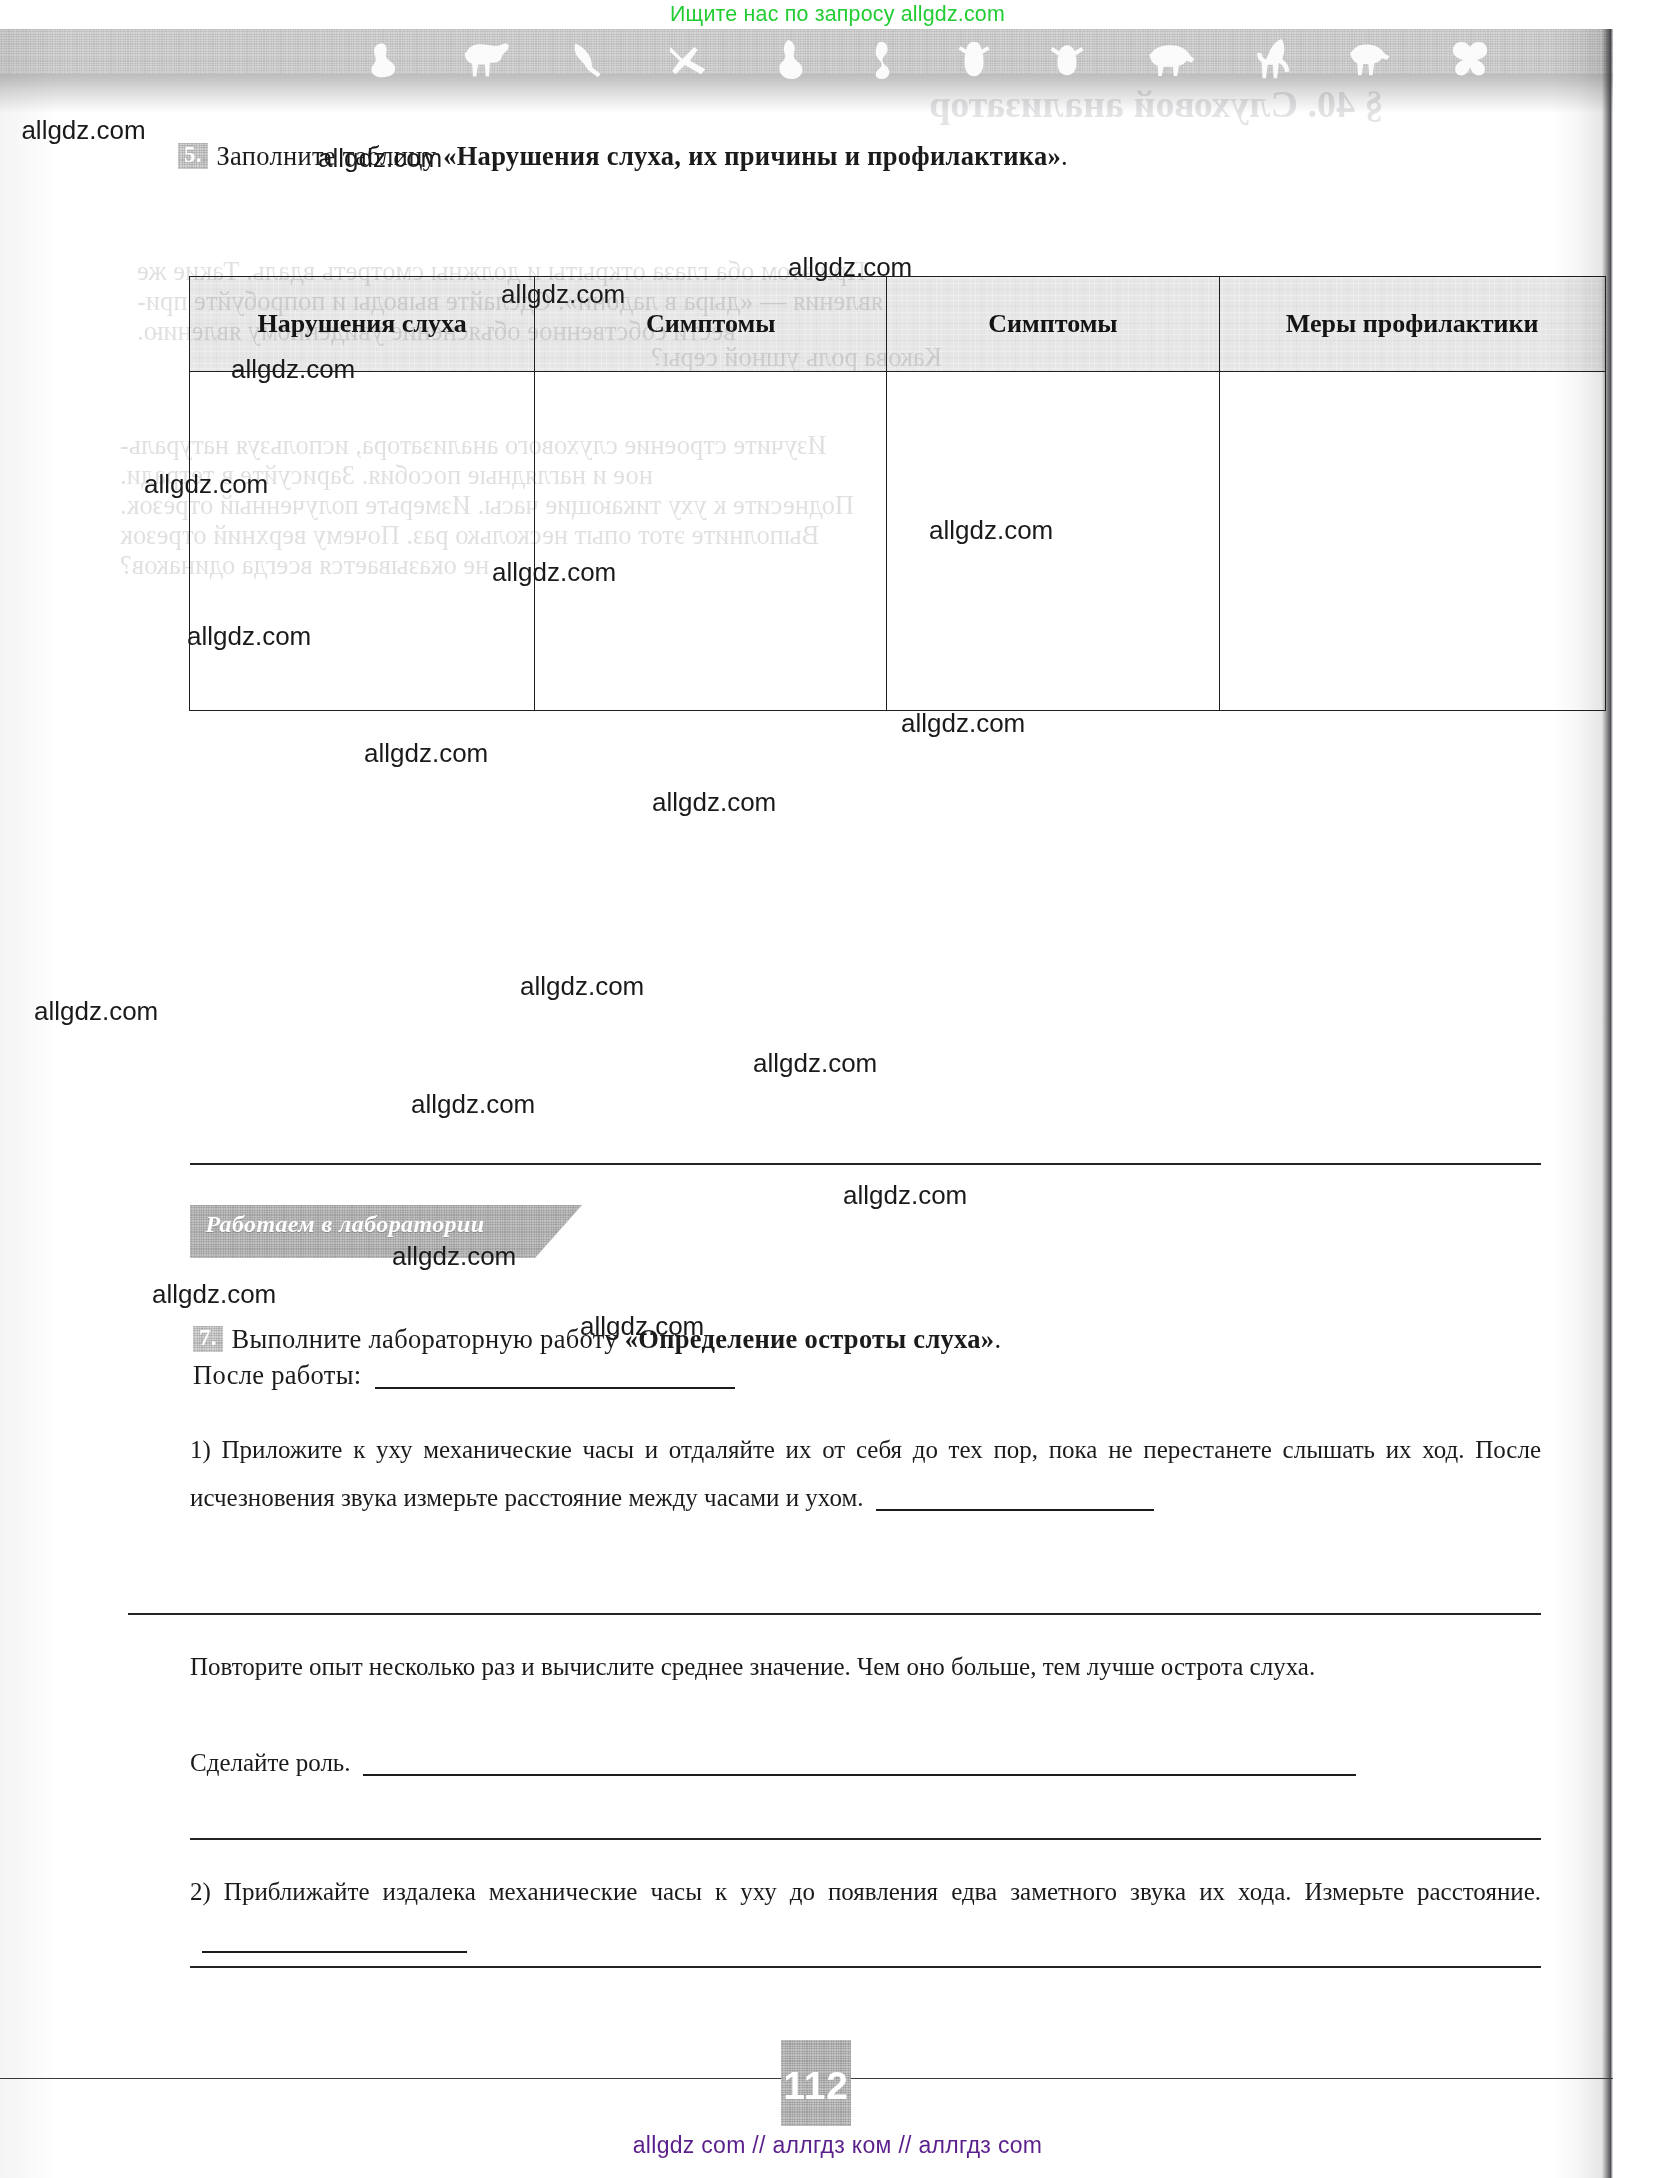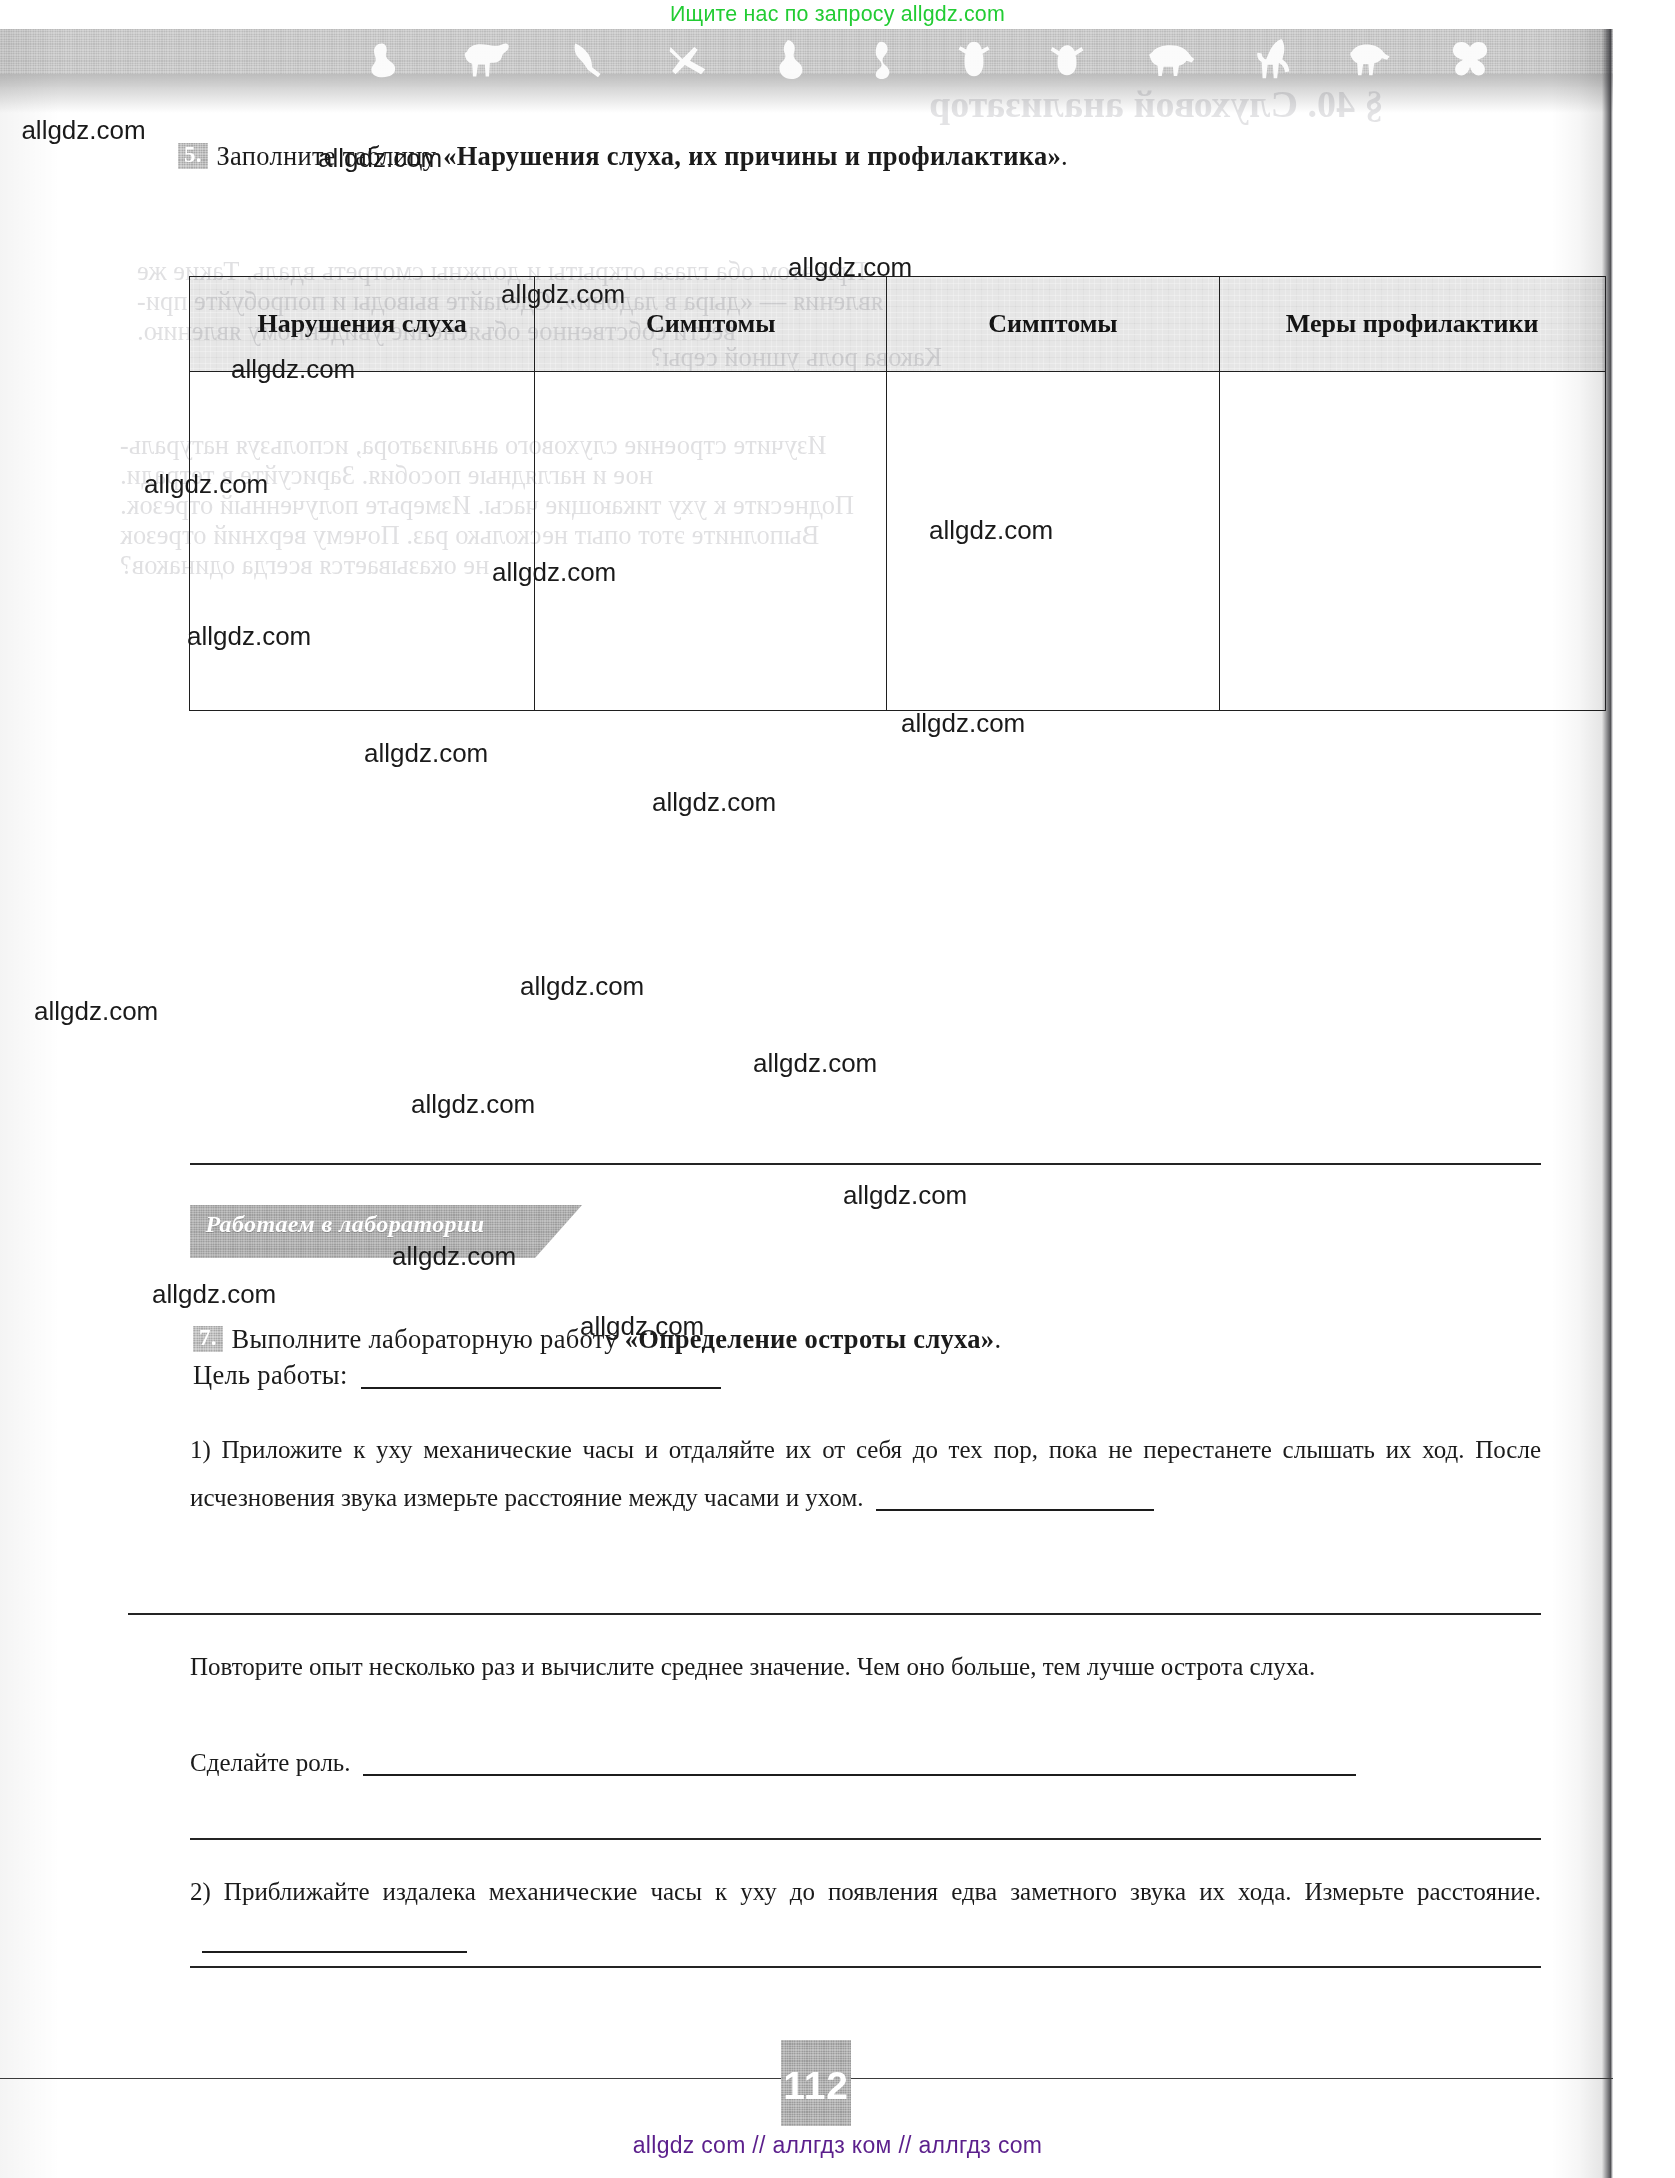--- a/index.html
+++ b/index.html
@@ -426,21 +426,21 @@
 
   <div class="rule" style="left:190px;top:1134px;width:1351px;"></div>
 
   <div class="lab-banner">
     <div class="bg"></div>
     <div class="label">Работаем в лаборатории</div>
   </div>
 
   <div class="ptext" id="task7"><span class="task-num">7.</span><span>Выполните лабораторную работу </span><b>«Определение остроты слуха»</b><span>.</span></div>
 
-  <div class="ptext" id="goal"><span>Цель работы:</span><span class="blank" style="width:360px;margin-left:13.7px;"></span></div>
+  <div class="ptext" id="goal"><span>После работы:</span><span class="blank" style="width:360px;margin-left:13.7px;"></span></div>
 
   <div class="para" style="top:1397px;"><span>1) Приложите к уху механические часы и отдаляйте их от себя до тех пор, пока не перестанете слышать их ход. После исчезновения звука измерьте расстояние между часами и ухом.</span><span class="blank" style="width:278px;margin-left:12px;"></span></div>
   <div class="rule" style="left:128px;top:1584px;width:1413px;"></div>
 
   <div class="para" style="top:1614px;"><span>Повторите опыт несколько раз и вычислите среднее значение. Чем оно больше, тем лучше острота слуха.</span></div>
 
   <div class="para" style="top:1710px;"><span>Сделайте роль.</span><span class="blank" style="width:993px;margin-left:12px;"></span></div>
   <div class="rule" style="left:190px;top:1809px;width:1351px;"></div>
 
   <div class="para" style="top:1839px;"><span>2) Приближайте издалека механические часы к уху до появления едва заметного звука их хода. Измерьте расстояние.</span><span class="blank" style="width:265px;margin-left:12px;"></span></div>

